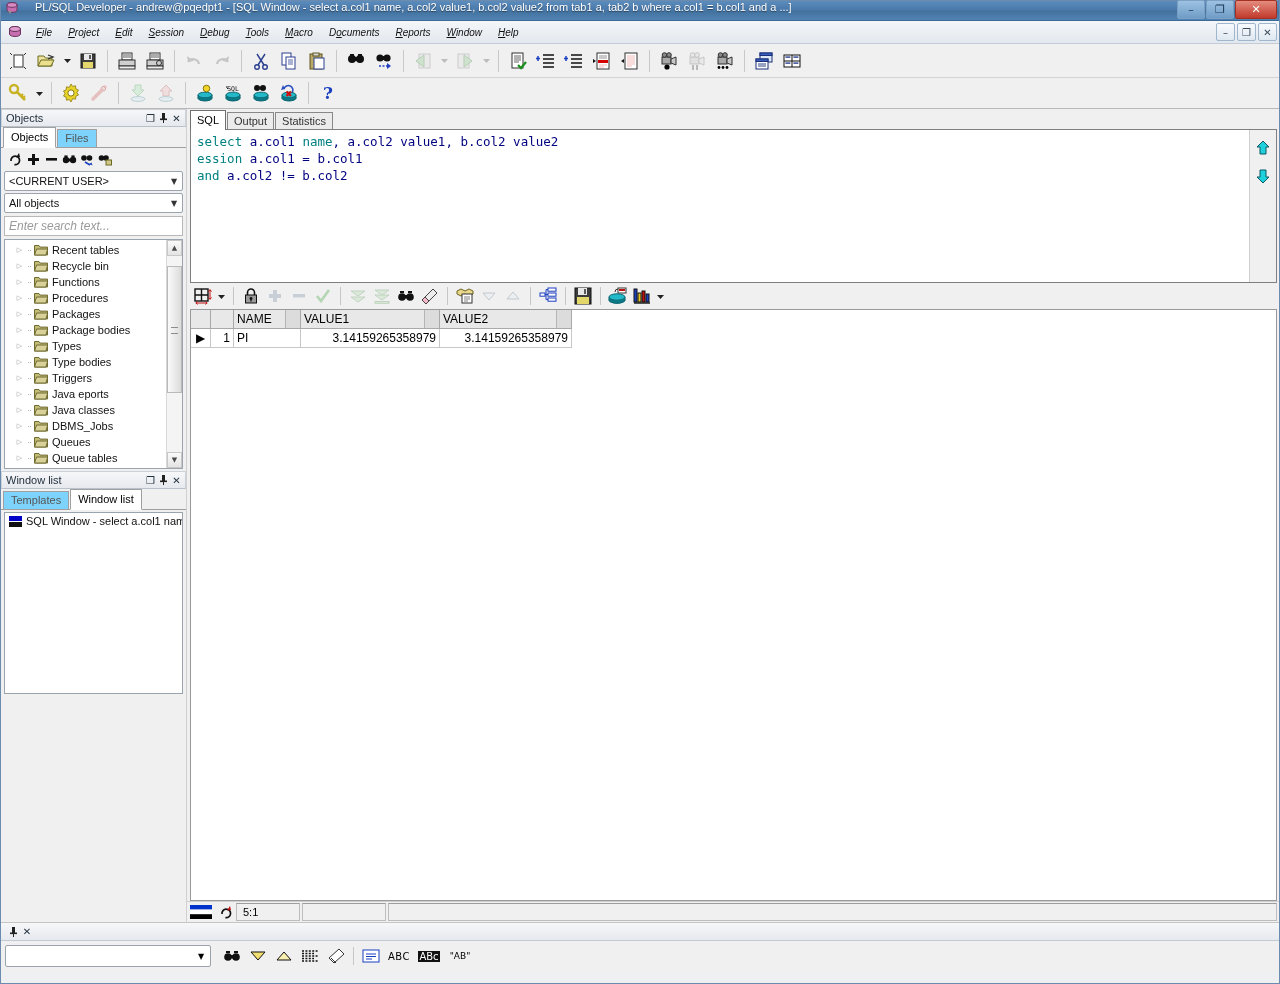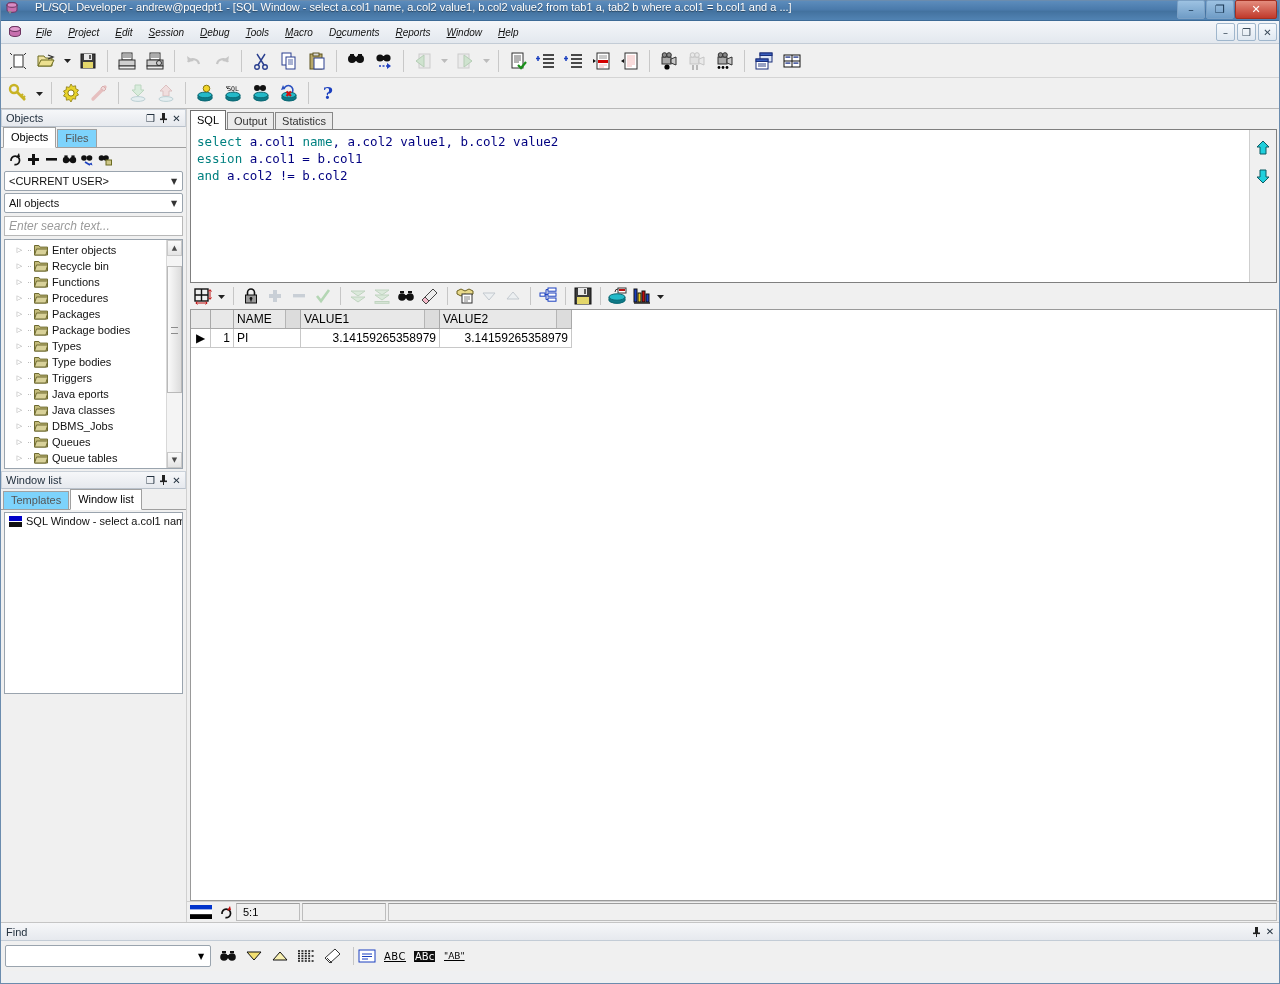--- a/index.html
+++ b/index.html
@@ -153,21 +153,21 @@
   
   .findpanel{height:48px;border-top:1px solid #c5c5c5;background:#f0f0f0;}
   .find-head{height:17px;display:flex;align-items:center;
      background:linear-gradient(to bottom,#f6f7f9,#e6e9ee);
      border-bottom:1px solid #c3ccd6;padding:0 2px 0 5px;font-size:11px;color:#23313f;}
   .find-head .ttl{flex:1;}
   .find-row{height:30px;display:flex;align-items:center;padding-left:4px;}
   .find-combo{width:204px;height:20px;border:1px solid #9aa4ae;background:#fff;
      display:flex;align-items:center;border-radius:2px;margin-right:8px;}
   .find-combo .fval{flex:1;padding-left:4px;font-size:11px;}
-  .fbtn{width:26px;height:24px;display:flex;align-items:center;flex:none;text-decoration:underline;}
+  .fbtn{width:26px;height:24px;display:flex;align-items:center;justify-content:center;flex:none;}
   .fsep{width:1px;height:18px;background:#c6c6c6;margin:0 4px;flex:none;}
 </style>
 </head>
 <body>
 
 <div class="app">
 
   <div class="titlebar">
     <span class="tb-icon">
       <svg width="14" height="14" viewBox="0 0 14 14">
@@ -588,21 +588,21 @@
 
       <div class="tree">
         <div class="tree-inner" id="tree-items">
             <div class="trow">
               <span class="exp">▷</span>
               <span class="dots">··</span>
               <span class="folder"><svg width="14" height="12" viewBox="0 0 14 12">
                   <path d="M0.5 11 V1.5 h4.4 l1.2 1.6 H13.5 V11z" fill="#c3bb7a" stroke="#6e6a30"></path>
                   <path d="M0.5 11 l2 -6 h11.3 l-2 6z" fill="#d8d199" stroke="#6e6a30"></path>
                 </svg></span>
-              <span>Enter objects</span>
+              <span>Recent tables</span>
             </div>
             <div class="trow">
               <span class="exp">▷</span>
               <span class="dots">··</span>
               <span class="folder"><svg width="14" height="12" viewBox="0 0 14 12">
                   <path d="M0.5 11 V1.5 h4.4 l1.2 1.6 H13.5 V11z" fill="#c3bb7a" stroke="#6e6a30"></path>
                   <path d="M0.5 11 l2 -6 h11.3 l-2 6z" fill="#d8d199" stroke="#6e6a30"></path>
                 </svg></span>
               <span>Recycle bin</span>
             </div>
@@ -973,21 +973,20 @@
         </span>
         <span class="sb-cell" style="width:50px">5:1</span>
         <span class="sb-cell" style="width:70px"></span>
         <span class="sb-cell" style="flex:1"></span>
       </div>
     </div>
   </div>
 
   <div class="findpanel">
     <div class="find-head">
-      <span class="ttl">Find</span>
       <span style="width:14px;display:flex;align-items:center;justify-content:center;">
         <svg width="9" height="10" viewBox="0 0 9 10">
             <rect x="3" y="0" width="3" height="6" fill="#222"></rect>
             <rect x="1" y="5.5" width="7" height="1.6" fill="#222"></rect>
             <rect x="4" y="7" width="1" height="3" fill="#222"></rect>
           </svg>
       </span>
       <span style="width:14px;display:flex;align-items:center;justify-content:center;font-size:10px;font-family:'DejaVu Sans',sans-serif;">✕</span>
     </div>
     <div class="find-row">

